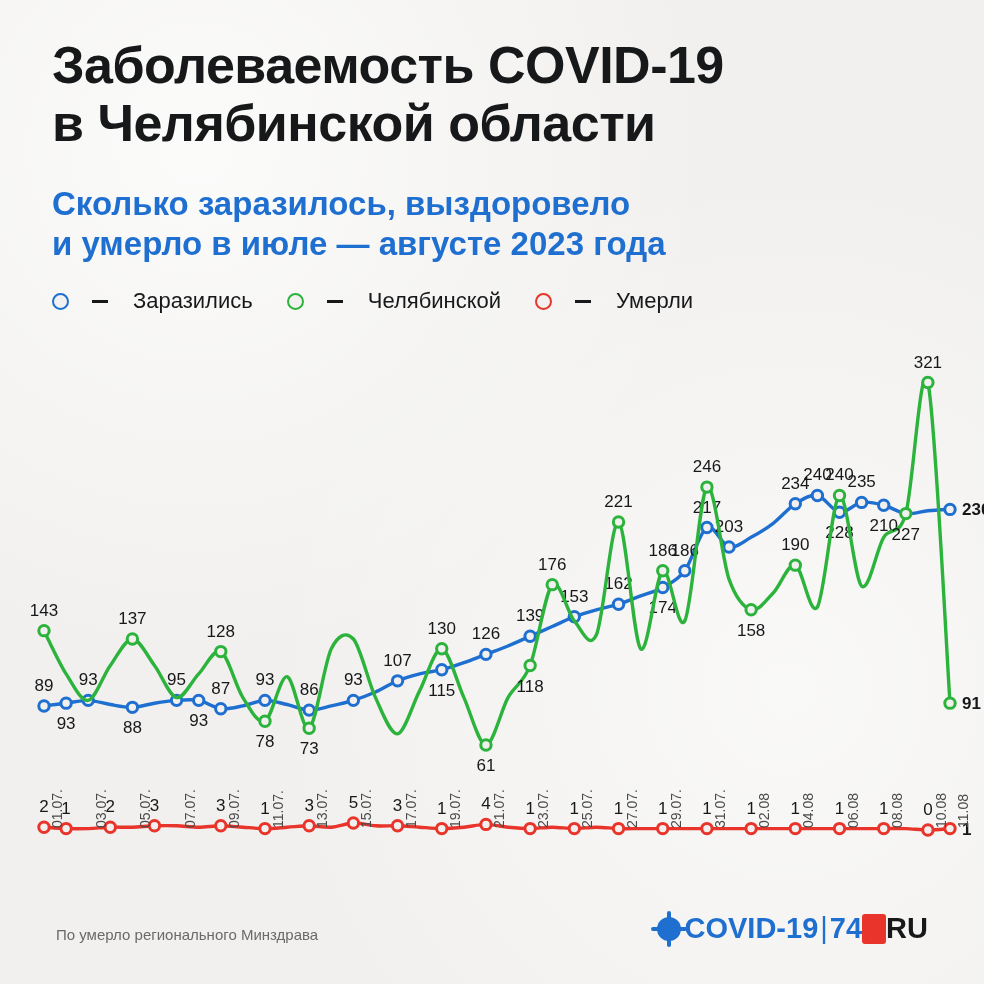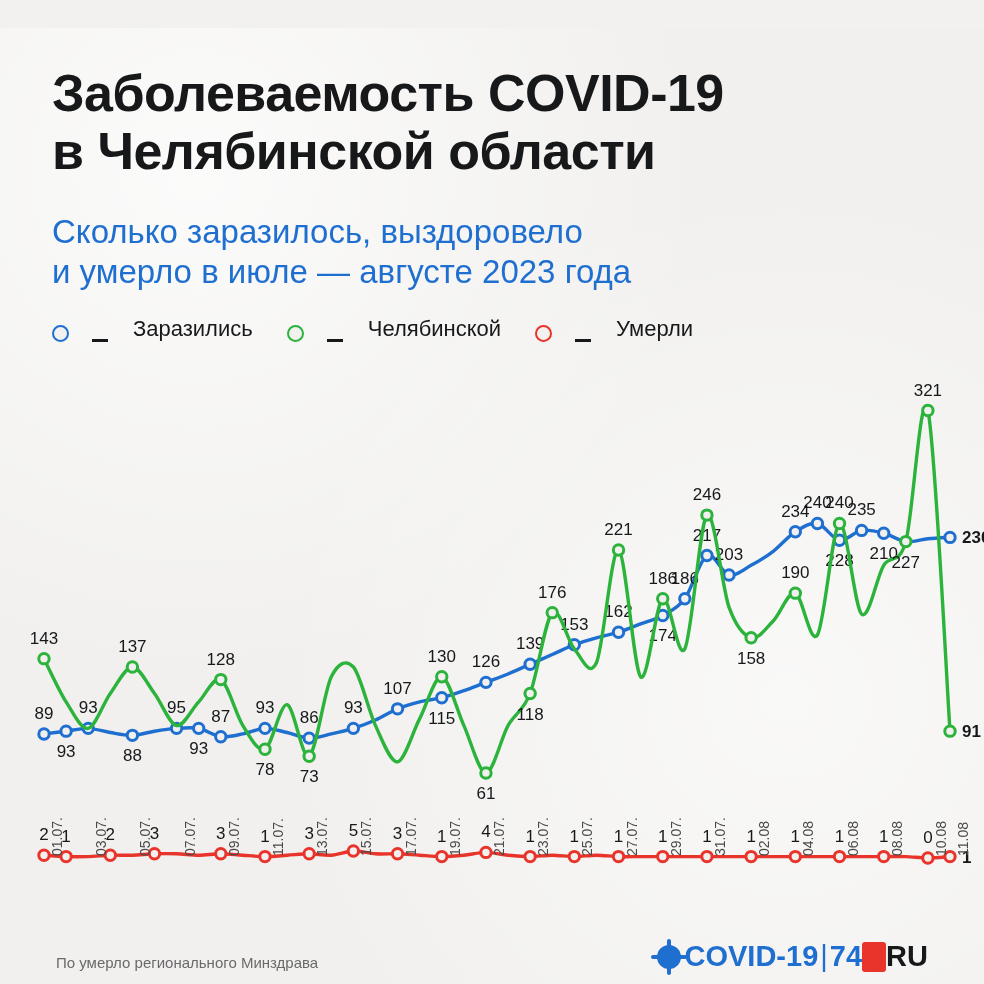--- a/index.html
+++ b/index.html
@@ -9,37 +9,36 @@
     font-family:"Liberation Sans", sans-serif;
     position:relative;
     overflow:hidden;
   }
   .page{
     position:absolute;inset:0;
     background:
       radial-gradient(circle at 20% 15%, rgba(255,255,255,0.75), rgba(255,255,255,0) 45%),
       radial-gradient(circle at 80% 70%, rgba(255,255,255,0.6), rgba(255,255,255,0) 50%),
       #f1f0ee;
-    margin-top: 28px;
   }
   .title{
     position:absolute;left:52px;top:36px;width:900px;
     font-size:52px;font-weight:bold;line-height:1.12;color:#17181a;
     letter-spacing:-0.5px;
   }
   .subtitle{
     position:absolute;left:52px;top:184px;width:900px;
-    font-size:33px;font-weight:normal;line-height:1.22;color:#1f6fd0;
+    font-size:33px;font-weight:bold;line-height:1.22;color:#1f6fd0;
   }
   .legend{
     position:absolute;left:52px;top:288px;
     display:flex;align-items:center;gap:34px;
     font-size:22px;color:#17181a;
   }
-  .legend-item{display:flex;align-items:flex-end;gap:23px;}
+  .legend-item{display:flex;align-items:center;gap:23px;}
   .legend-dot{
     width:13px;height:13px;border-radius:50%;
     background:#f2f1ef;border:2.6px solid #000;
     display:inline-block;
   }
   .legend-dash{
     display:inline-block;width:16px;height:3px;background:#17181a;margin-right:2px;
   }
   .legend-label{white-space:nowrap;}
   .chart-wrap{

